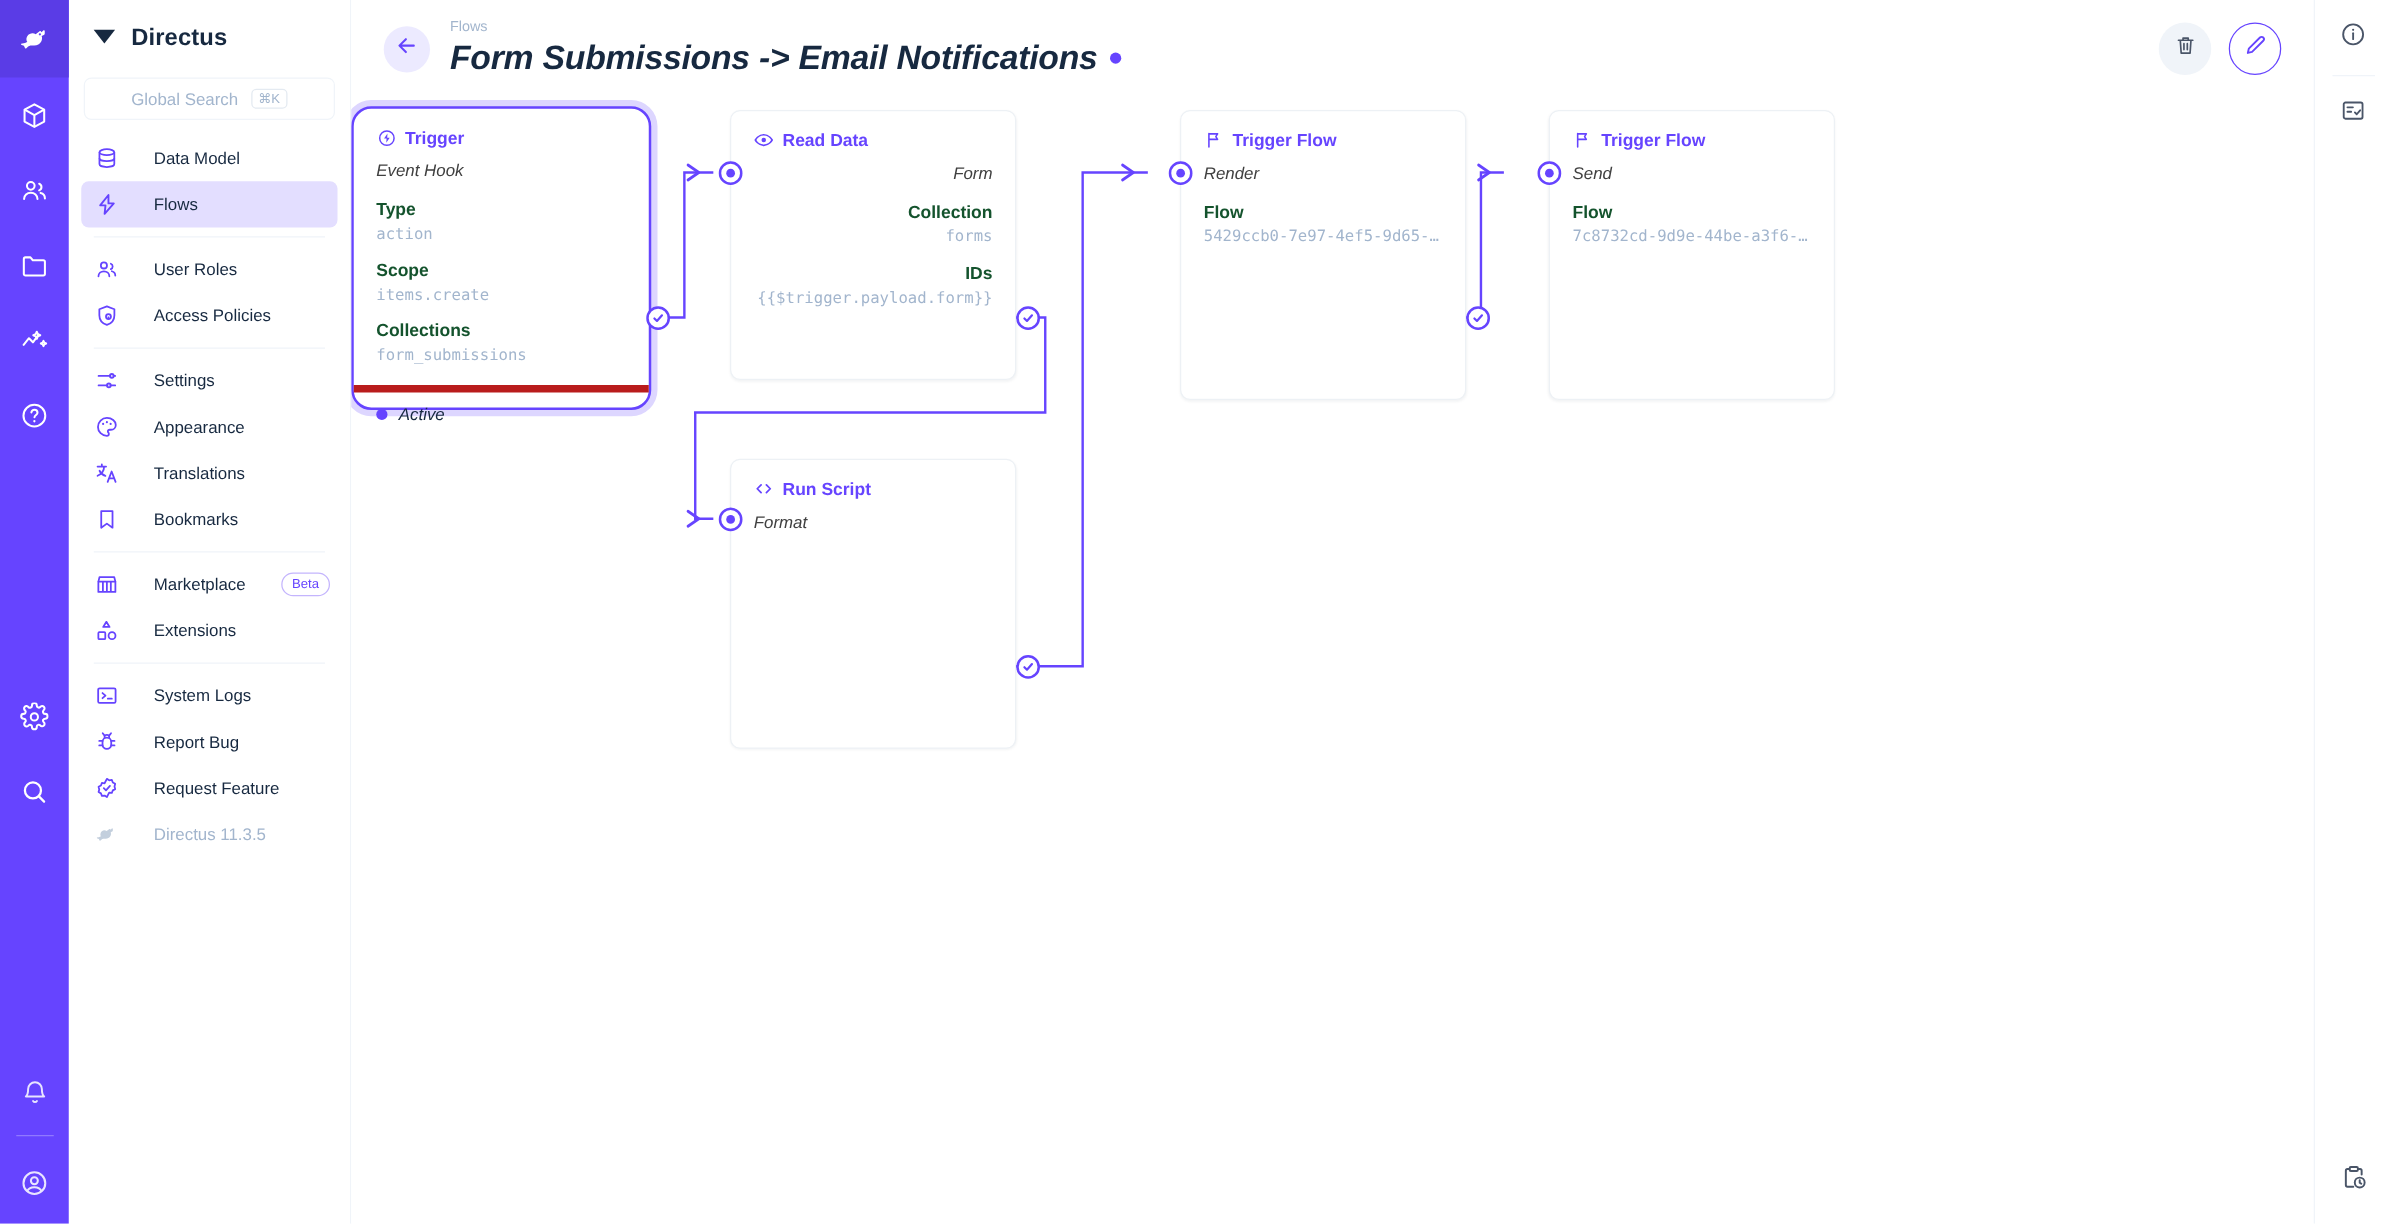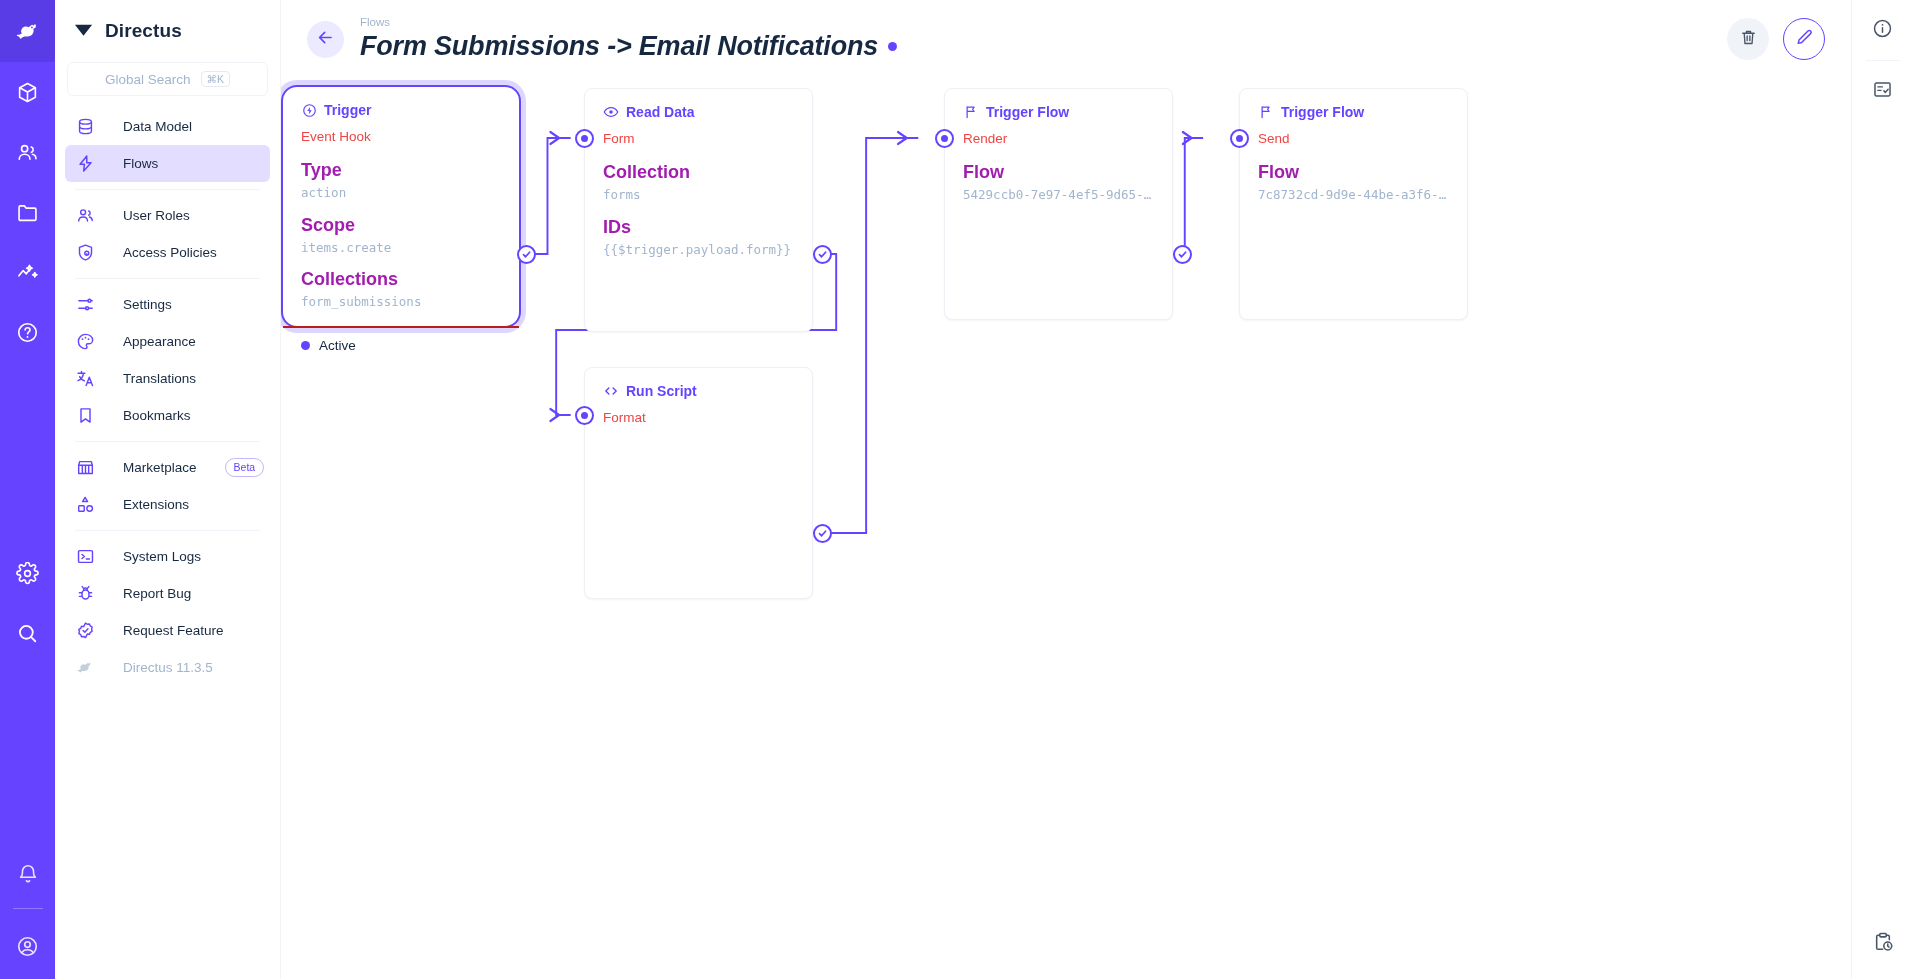--- a/index.html
+++ b/index.html
@@ -112,30 +112,30 @@
     border: 2px solid #6644ff;
     box-shadow: 0 0 0 5px #ddd6ff;
   }
   .node-head {
     display: flex; align-items: center; gap: 7px;
     padding: 15px 18px 0 18px;
     color: #6644ff; font-size: 14px; font-weight: 700;
   }
   .node-head .hic { display: flex; align-items: center; justify-content: center; width: 16px; height: 16px; }
   .node-body { padding: 9px 18px 14px 18px; }
-  .node-sub { font-size: 13.5px; color: #ef4444; line-height: 1.55; }
-  .fld-k { font-size: 18px; font-weight: 700; color: #a21caf; margin-top: 9px; line-height: 1.5; }
+  .node-sub { font-size: 13.5px; color: #404040; line-height: 1.55; font-style: italic; }
+  .fld-k { font-size: 14px; font-weight: 700; color: #14532d; margin-top: 9px; line-height: 1.5; }
   .fld-v {
     font-family: "DejaVu Sans Mono", monospace; font-size: 12.5px;
     color: #a2b5cd; line-height: 1.5; white-space: nowrap; overflow: hidden; text-overflow: ellipsis;
   }
   .node-foot {
-    border-top: 2px solid #b91c1c; margin-top: auto;
+    border-top: 6px solid #b91c1c; margin-top: auto;
     padding: 10px 18px; display: flex; align-items: center; gap: 9px;
-    font-size: 13.5px; color: #172940;
+    font-size: 13.5px; color: #172940; font-style: italic;
   }
   .foot-dot { width: 9px; height: 9px; border-radius: 50%; background: #6644ff; flex: 0 0 9px; }
 
   
   .puck {
     position: absolute; width: 19px; height: 19px; border-radius: 50%;
     background: #fff; border: 2px solid #6644ff;
     display: flex; align-items: center; justify-content: center;
     z-index: 4; cursor: pointer;
   }
@@ -475,21 +475,21 @@
           <span class="foot-dot"></span>
           <span>Active</span>
         </div>
       </div>
       <div class="puck check" style="left:236px; top:167px;">
         <svg width="13" height="13" viewBox="0 0 24 24" fill="none" stroke="currentColor" stroke-width="3.2" stroke-linecap="round" stroke-linejoin="round">
             <path d="m6.5 12.4 3.8 3.8 7.4-8.4"></path>
           </svg>
       </div>
 
-      <div class="node" style="left:303px; top:10px; width:229px; height:244px;">
+      <div class="node" style="left:303px; top:10px; width:229px; height:216px;text-align:right;">
         <div class="node-head">
           <span class="hic">
             <svg width="16" height="16" viewBox="0 0 24 24" fill="none" stroke="currentColor" stroke-width="1.9">
                 <path d="M1.9 12S5.5 5.6 12 5.6 22.1 12 22.1 12 18.5 18.4 12 18.4 1.9 12 1.9 12z"></path>
                 <circle cx="12" cy="12" r="2.7" fill="currentColor" stroke="none"></circle>
               </svg>
           </span>
           <span>Read Data</span>
         </div>
         <div class="node-body">

